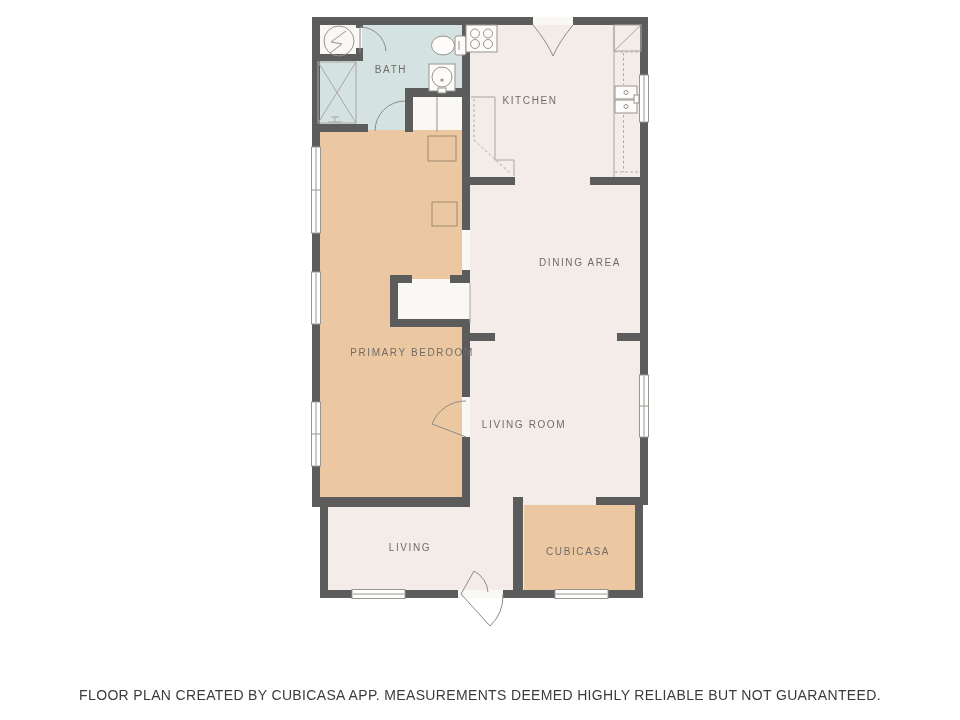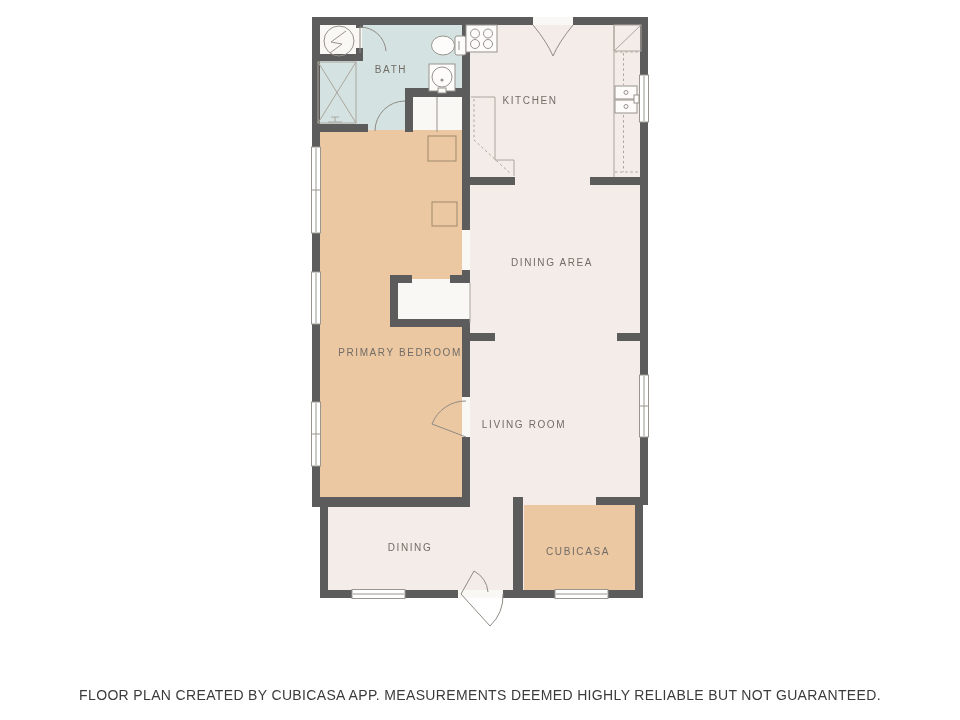--- a/index.html
+++ b/index.html
@@ -202,21 +202,21 @@
       <g>
         <rect x="428" y="136" width="28" height="25" fill="none" stroke="#9f8a6d" stroke-width="1"></rect>
         <rect x="432" y="202" width="25" height="24" fill="none" stroke="#9f8a6d" stroke-width="1"></rect>
       </g>
     </g>
   </svg>
 
   
   <div class="room-label" style="left:391px;top:69px">BATH</div>
   <div class="room-label" style="left:530px;top:100px">KITCHEN</div>
-  <div class="room-label" style="left:552px;top:262px">DINING AREA</div>
-  <div class="room-label" style="left:400px;top:352px">PRIMARY BEDROOM</div>
+  <div class="room-label" style="left:580px;top:262px">DINING AREA</div>
+  <div class="room-label" style="left:412px;top:352px">PRIMARY BEDROOM</div>
   <div class="room-label" style="left:524px;top:424px">LIVING ROOM</div>
-  <div class="room-label" style="left:410px;top:547px">DINING</div>
+  <div class="room-label" style="left:410px;top:547px">LIVING</div>
   <div class="room-label" style="left:578px;top:551px">CUBICASA</div>
 
   
   <div class="footer-note">FLOOR PLAN CREATED BY CUBICASA APP. MEASUREMENTS DEEMED HIGHLY RELIABLE BUT NOT GUARANTEED.</div>
 </div>
 
 </body></html>

